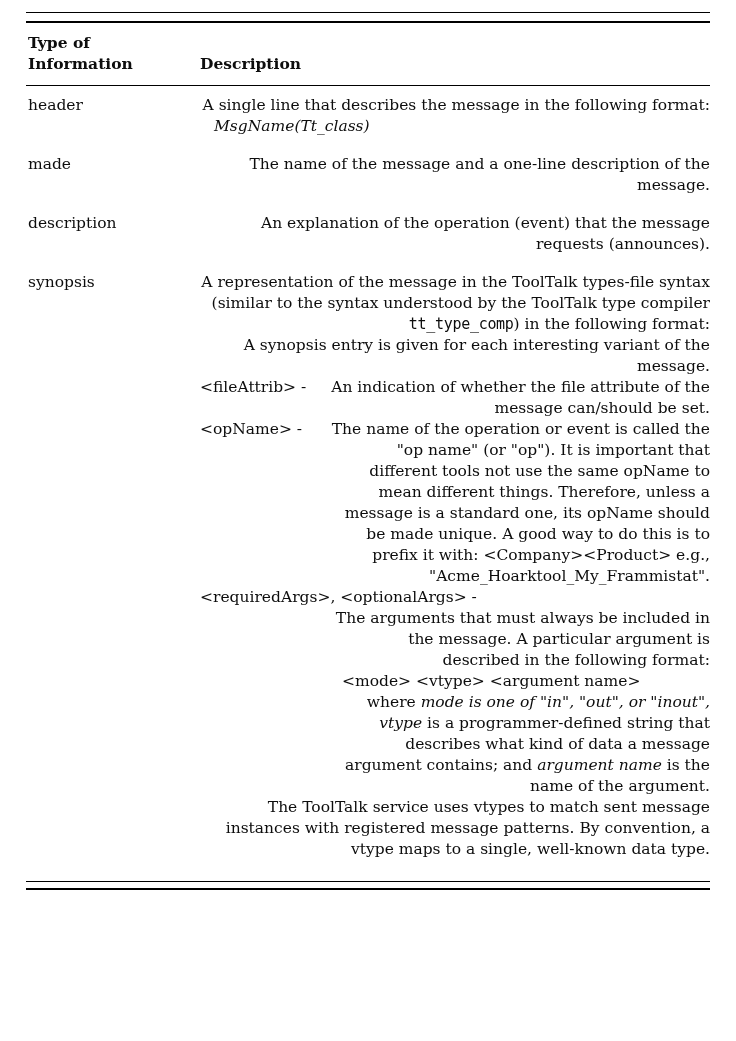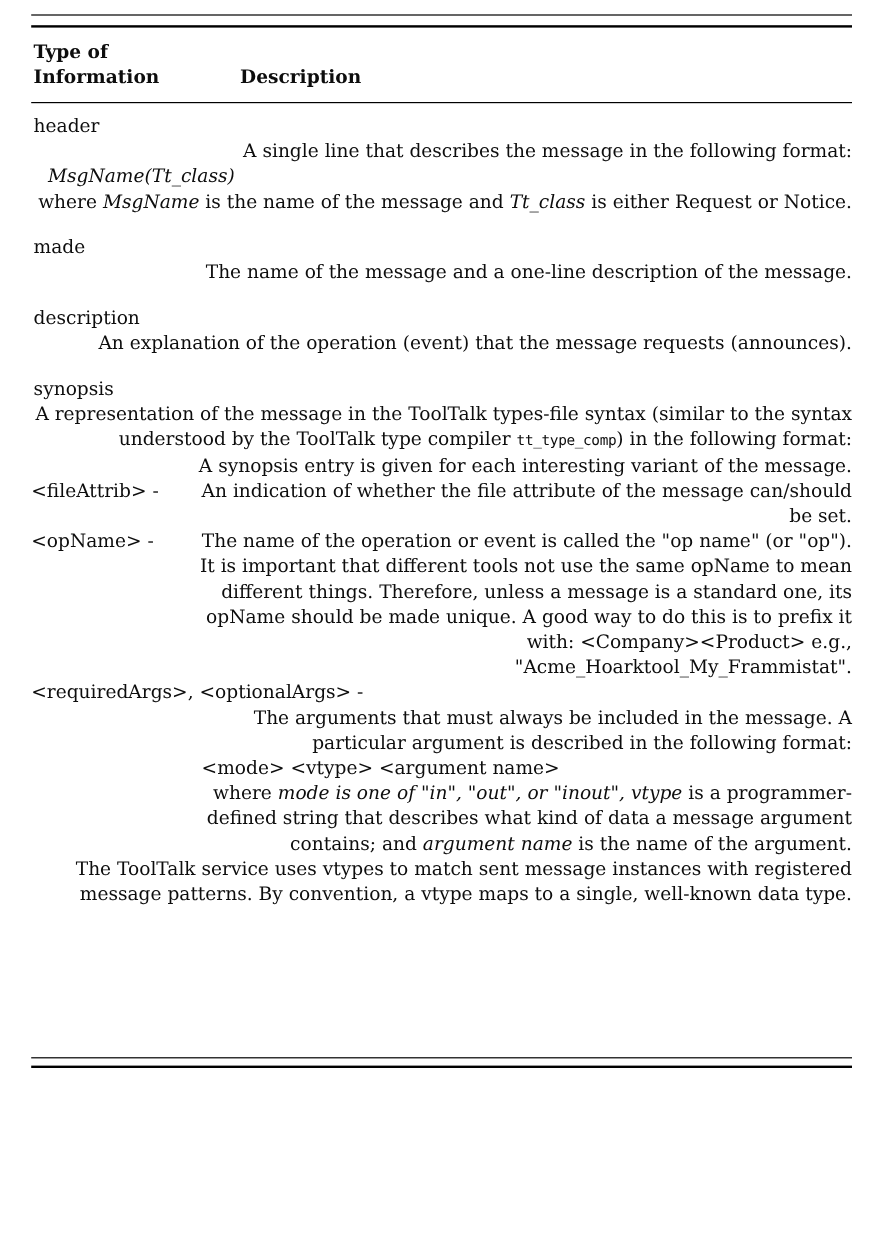--- a/index.html
+++ b/index.html
@@ -28,39 +28,39 @@
     display: flex;
     align-items: flex-end;
     font-weight: bold;
     padding: 9px 0 11px 2px;
   }
   .col1 { width: 172px; flex-shrink: 0; }
   .col2 { flex: 1; }
 
   .tbody { padding-top: 9px; }
 
-  .row { display: flex; margin-bottom: 17px; flex-direction: column; }
+  .row { display: flex; margin-bottom: 17px; }
   .row:last-child { margin-bottom: 17px; }
   .term { width: 172px; flex-shrink: 0; padding-left: 2px; }
   .desc { flex: 1; }
 
   .para { margin: 0; text-align: right; }
   .fmtline { padding-left: 14px; }
 
   .subdef { display: flex; }
   .subterm { width: 128px; flex-shrink: 0; }
   .subbody { flex: 1; }
   .subdef-wide { display: block; }
   .subterm-wide { display: block; }
   .subbody-wide { margin-left: 128px; }
 
   .it { font-style: italic; }
   .mono {
     font-family: "DejaVu Sans Mono", monospace;
-    font-size: 12px;
+    font-size: 15px;
     letter-spacing: -0.3px;
   }
 
   .bottom-rules {
     position: absolute;
     left: 26px;
     right: 26px;
     bottom: 26px;
   }
   .bottom-rules .rule-thick { margin-top: 6px; }
@@ -84,21 +84,20 @@
   </div>
 
   <div class="rule-thin"></div>
 
   <div class="tbody">
       <div class="row">
         <div class="term">header</div>
         <div class="desc">
           <div class="para"><span>A single line that describes the message in the following format:</span></div>
           <div class="fmtline"><span class="it">MsgName(Tt_class)</span></div>
-          <div class="para"><span>where </span><span class="it">MsgName</span><span> is the name of the message and </span><span class="it">Tt_class</span><span> is either Request or Notice.</span></div>
         </div>
       </div>
       <div class="row">
         <div class="term">made</div>
         <div class="desc">
           <div class="para"><span>The name of the message and a one-line description of the message.</span></div>
         </div>
       </div>
       <div class="row">
         <div class="term">description</div>

